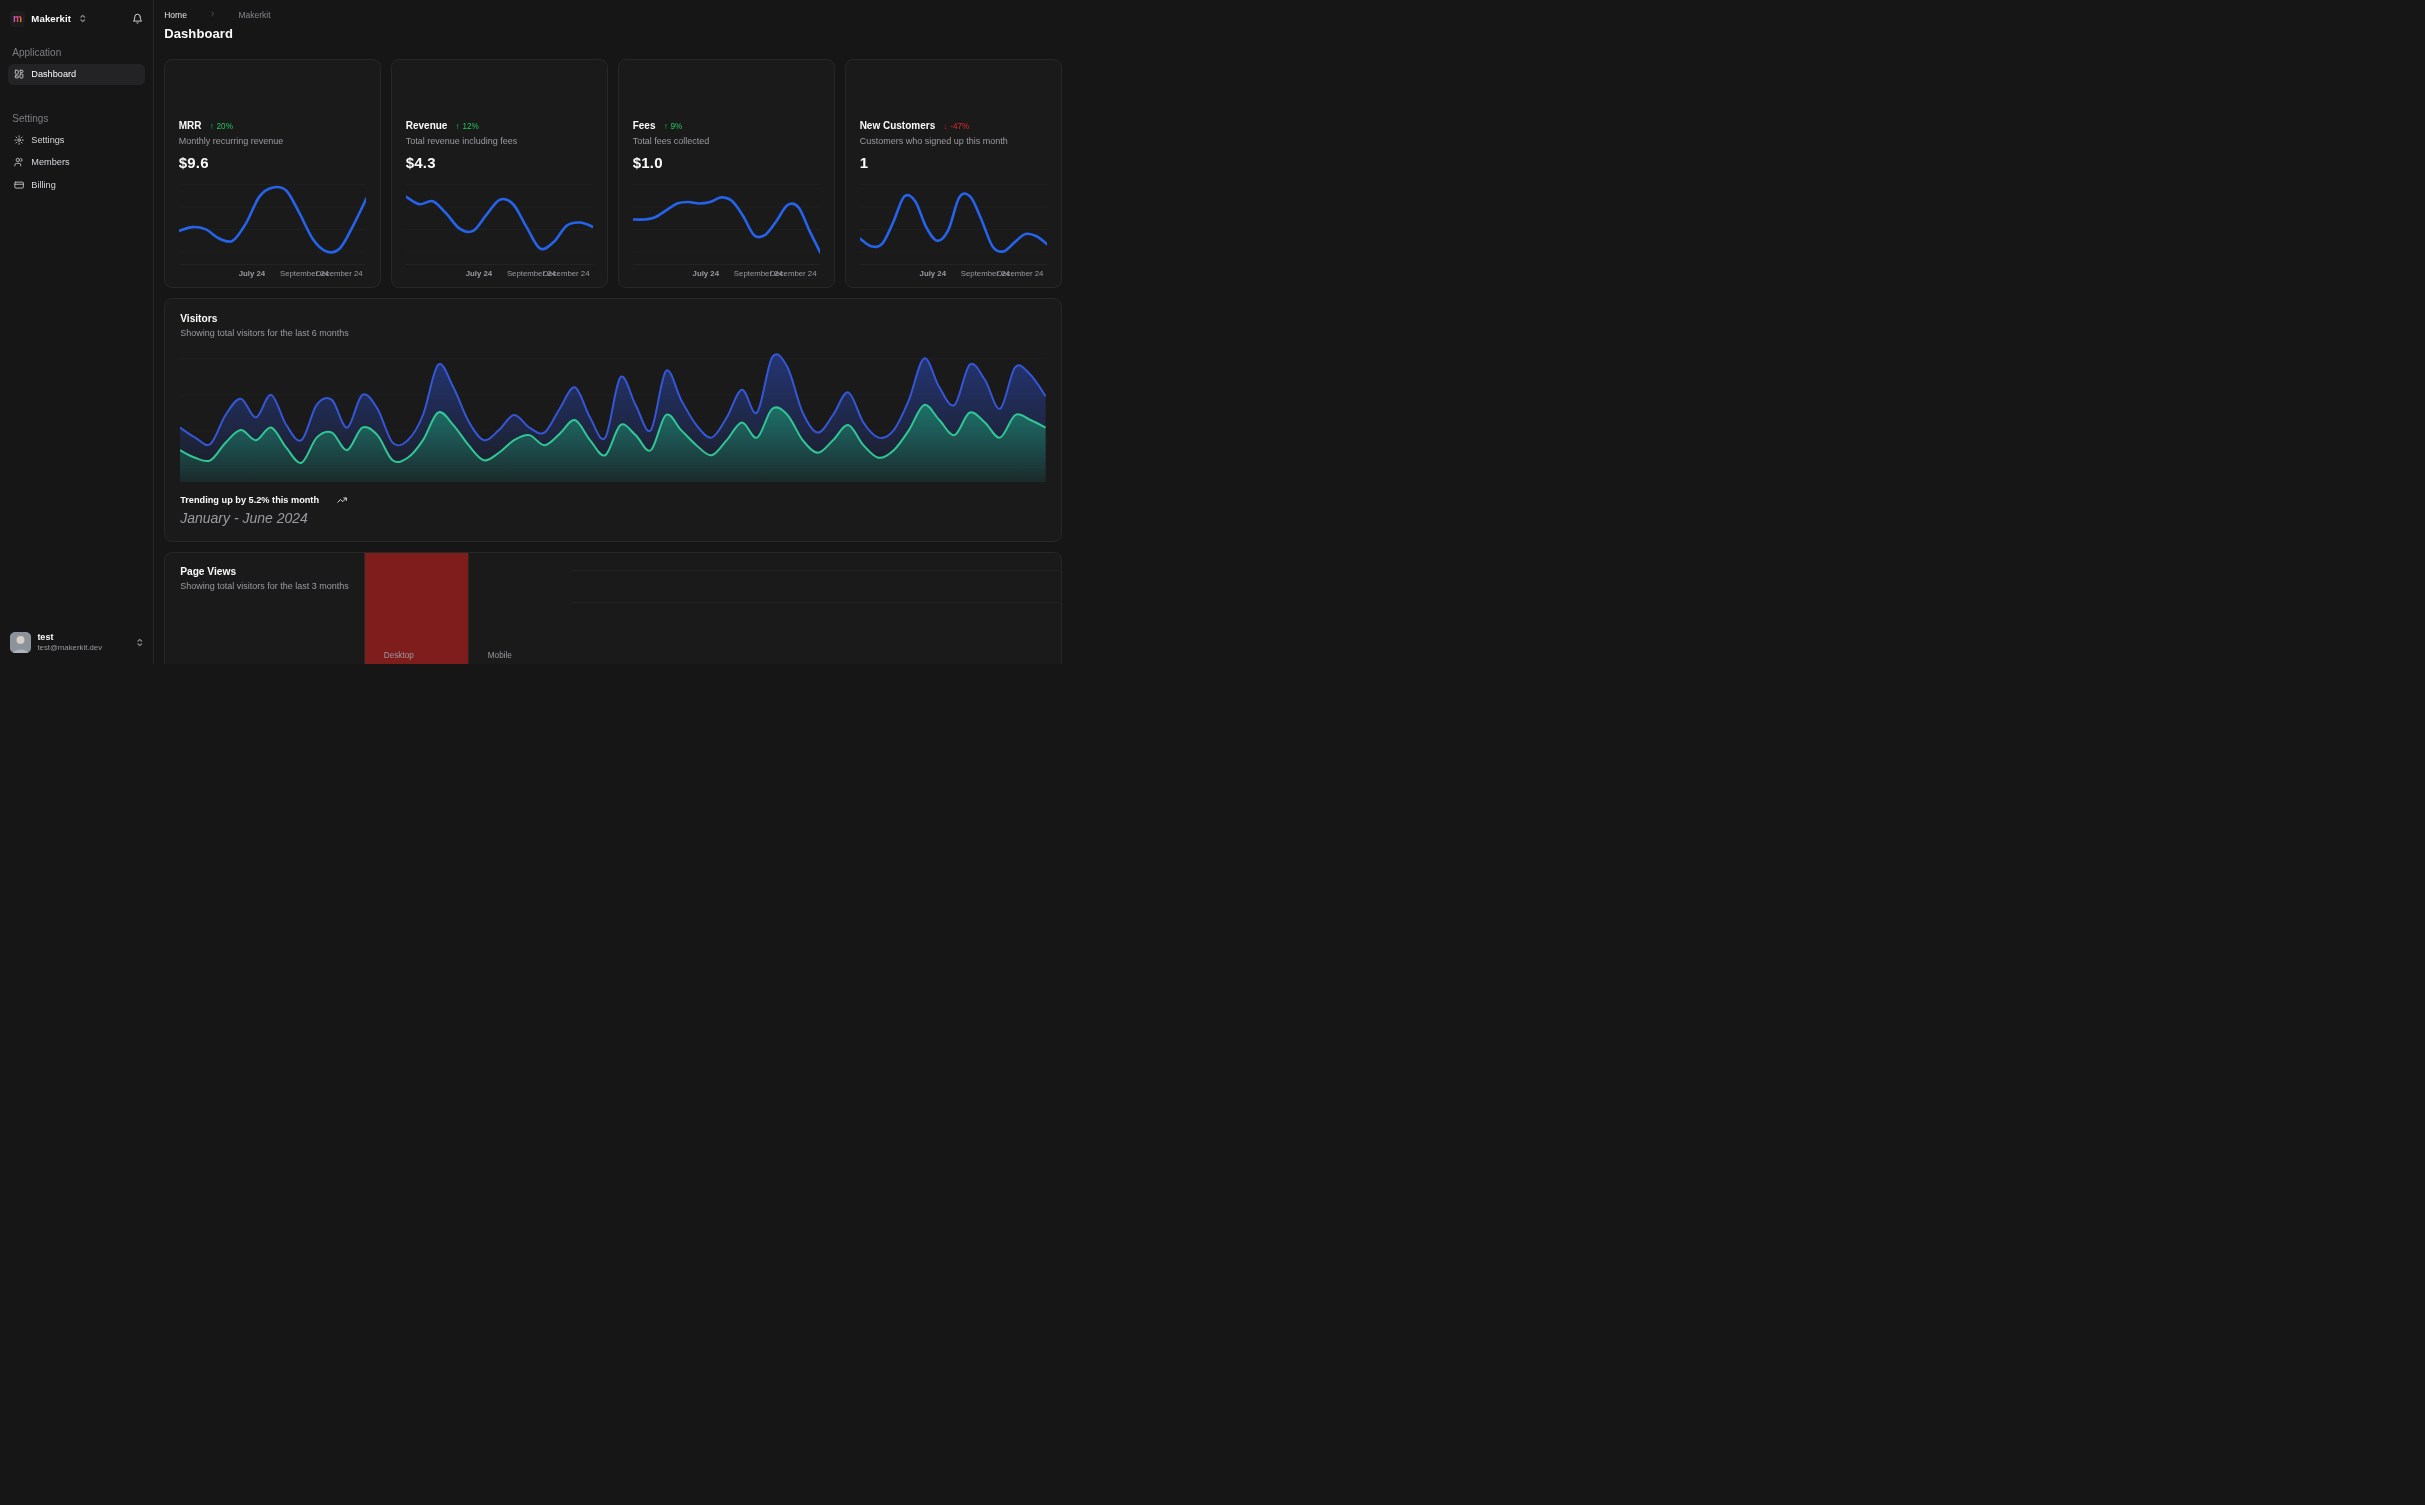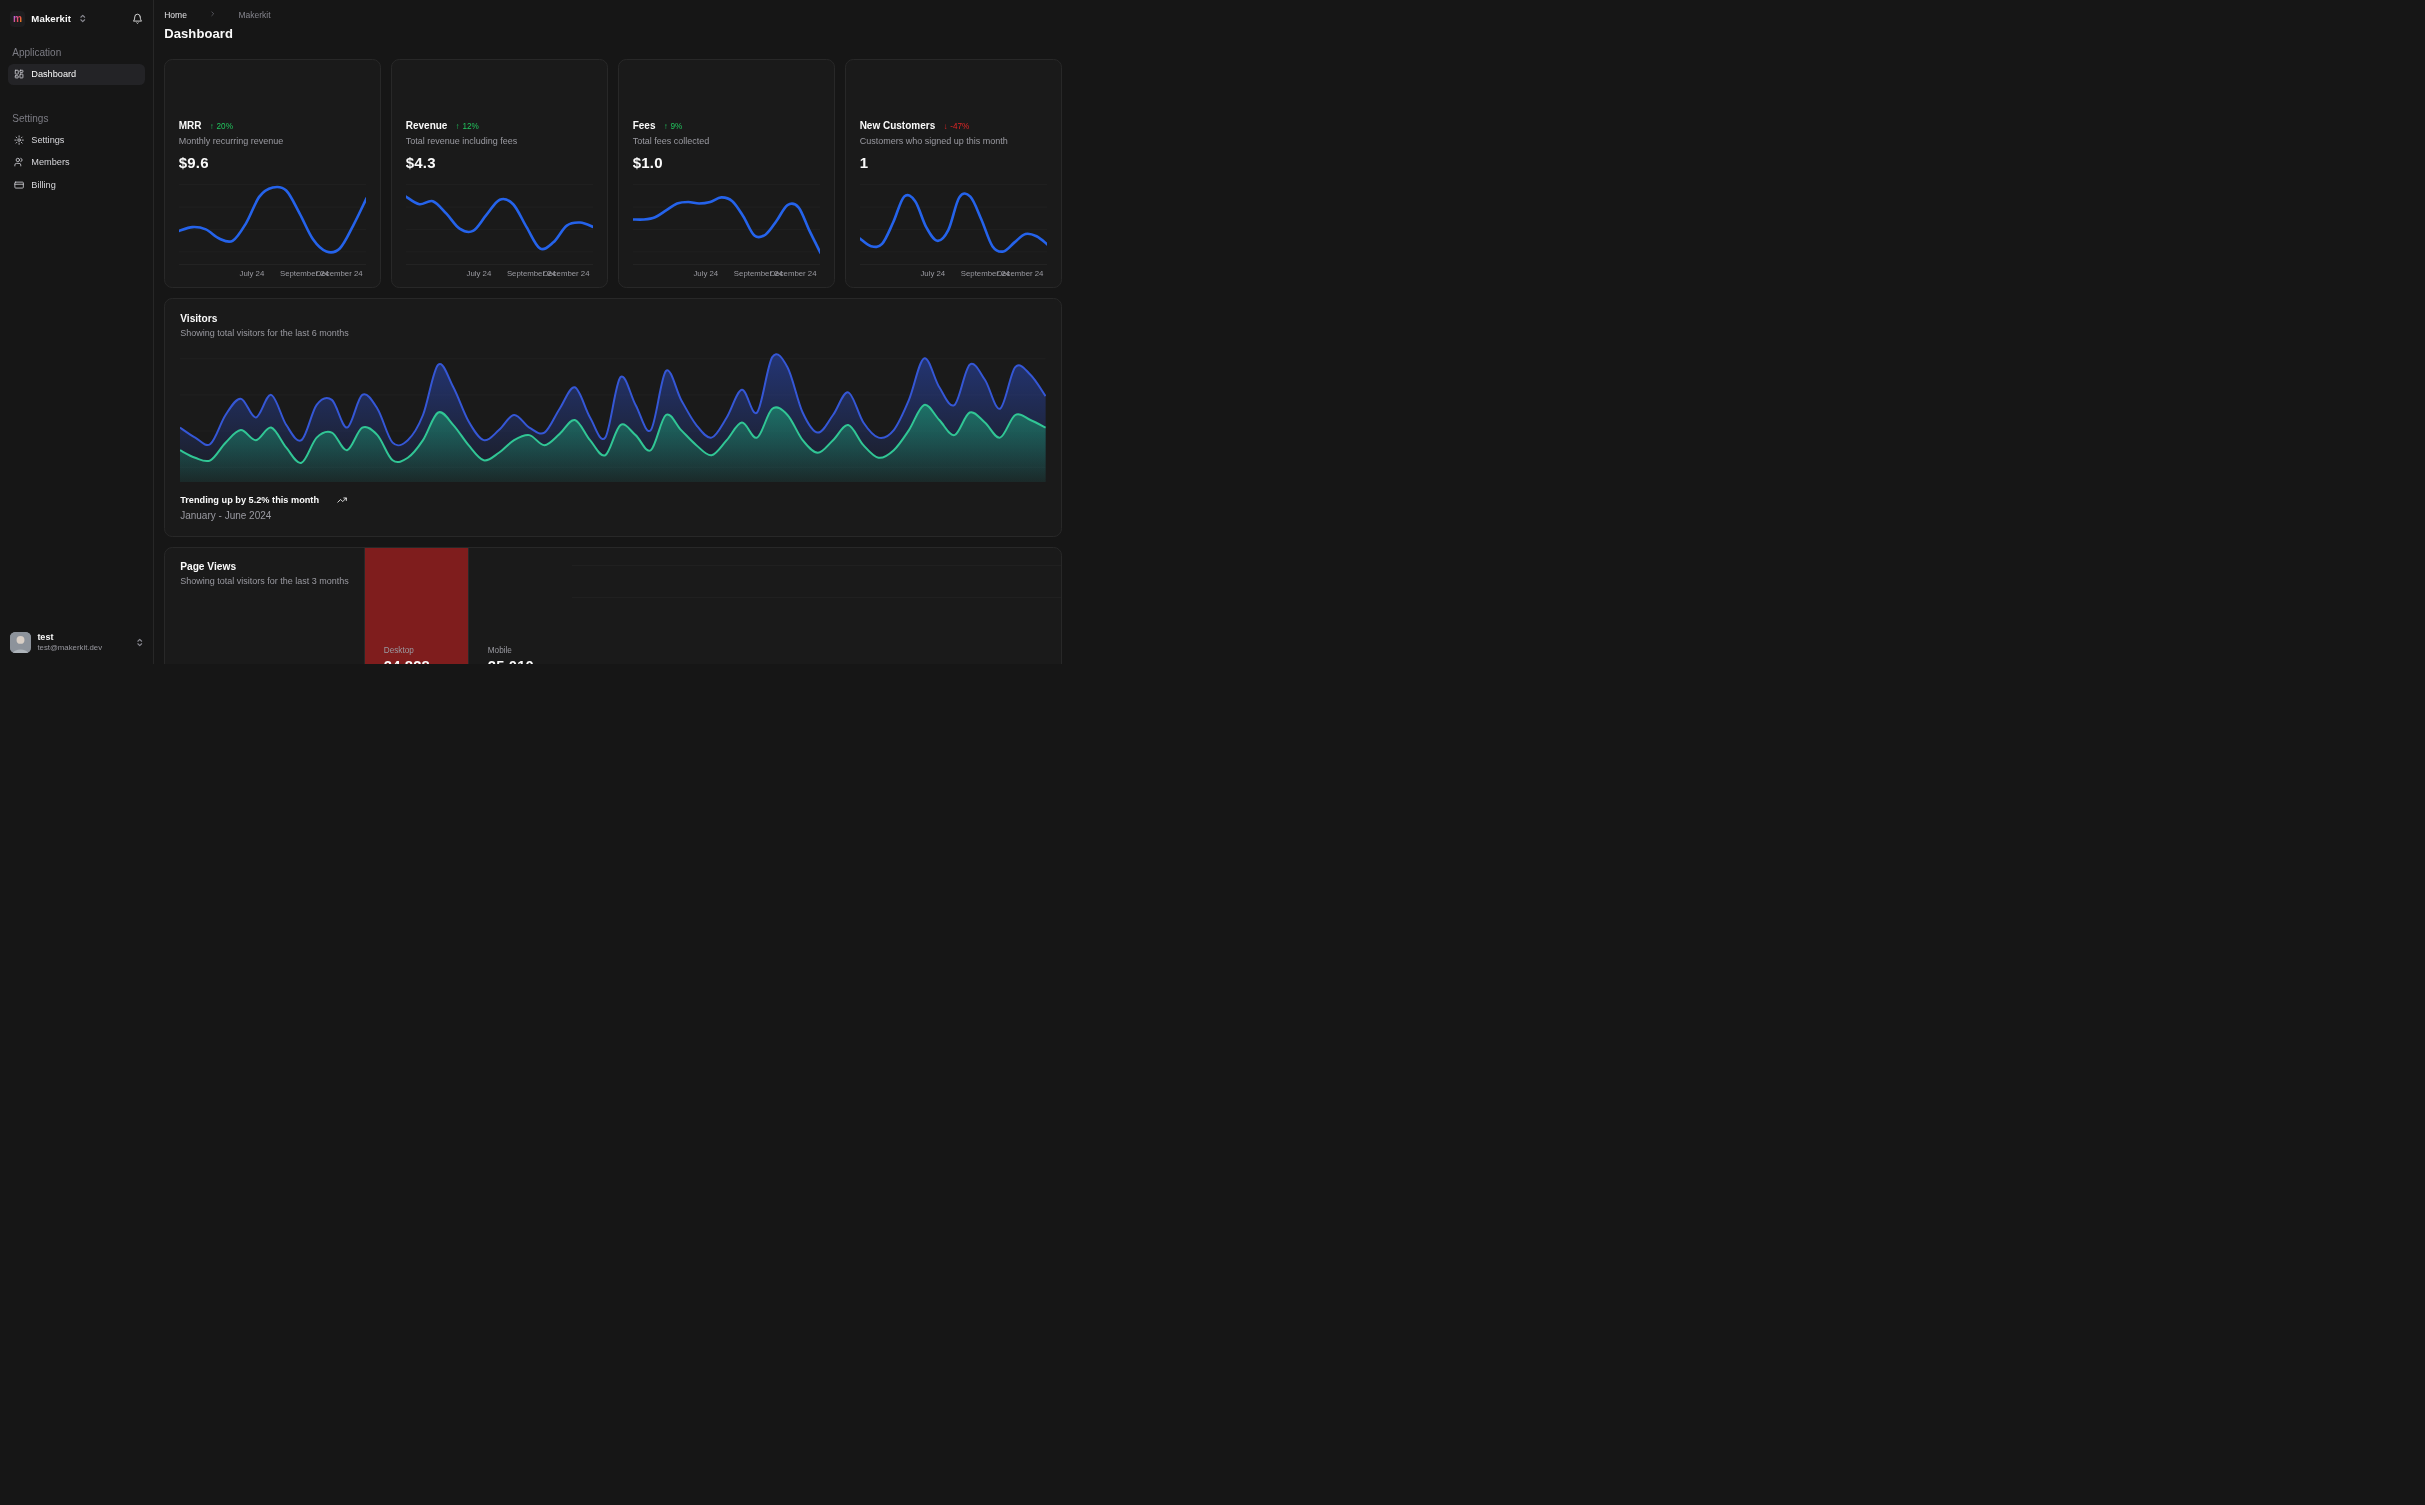--- a/index.html
+++ b/index.html
@@ -71,32 +71,32 @@
   .trend.down { color:#dc2626; }
   .stat-sub { font-size:9px; color:#9a9aa1; margin-top:4.8px; }
   .stat-value { font-size:15px; font-weight:700; margin-top:8.2px; letter-spacing:0.2px; }
   .spark-wrap { margin-top:6.8px; }
   .spark-wrap svg { width:100%; height:83px; display:block; }
   .axis-row { position:relative; height:15px; margin-top:2.7px; border-top:0.7px solid #232323; }
   .axis-row span {
     position:absolute; top:4.1px; transform:translateX(-50%);
     font-size:7.8px; color:#9a9aa1; white-space:nowrap;
   }
-  .axis-row .t0 { left:39%; } .axis-row .t1 { left:67%; } .axis-row .t2 { left:98%; transform:translateX(-100%); }
+  .axis-row .t0 { left:39%;font-weight:bold; } .axis-row .t1 { left:67%; } .axis-row .t2 { left:98%; transform:translateX(-100%); }
   
   .panel { margin-top:10.2px; }
   .panel-inner { padding:13.6px 15px 15px 15px; }
   .panel-title { font-size:10.2px; font-weight:700; }
   .panel-sub { font-size:9px; color:#9a9aa1; margin-top:4.1px; }
   .visitors-chart { margin-top:9.6px; }
   .visitors-chart svg { width:100%; height:134px; display:block; }
   .panel-footer { margin-top:13.6px; }
   .footer-strong { font-size:9.2px; font-weight:700; display:flex; align-items:center; gap:18px; }
   .footer-strong .icon { color:#fafafa; }
-  .footer-period { font-size:10px; color:#9a9aa1; margin-top:4.8px; }
+  .footer-period { font-size:14px; color:#9a9aa1; margin-top:4.8px;font-style:italic; }
   
   .pv-card { height:225px; overflow:hidden; display:flex; flex-direction:row; }
   .pv-head { display:flex; border-bottom:0.7px solid #282828; }
   .pv-titles { flex:1; padding:13px 15px; }
   .pv-cell {
     width:104px; min-width:104px; border-left:0.7px solid #282828;
     padding:10.2px 0 9px 19px; display:flex; flex-direction:column; justify-content:center;
     cursor:pointer;
   }
   .pv-cell.active { background:#7f1d1d; }

